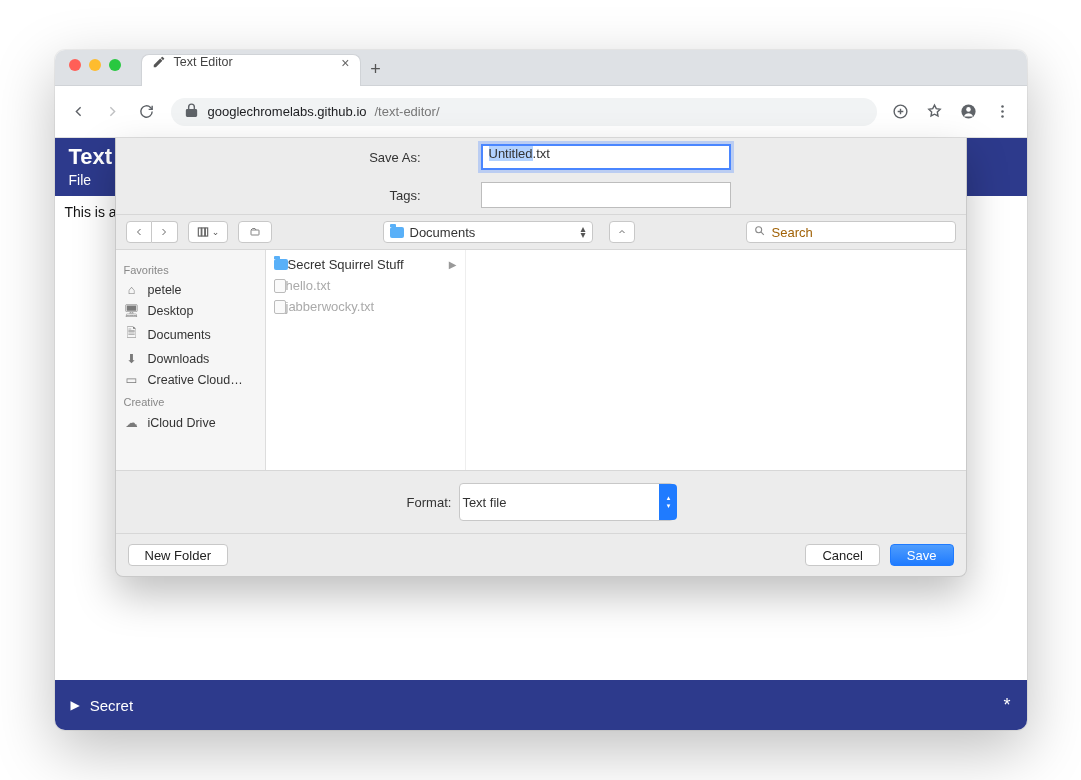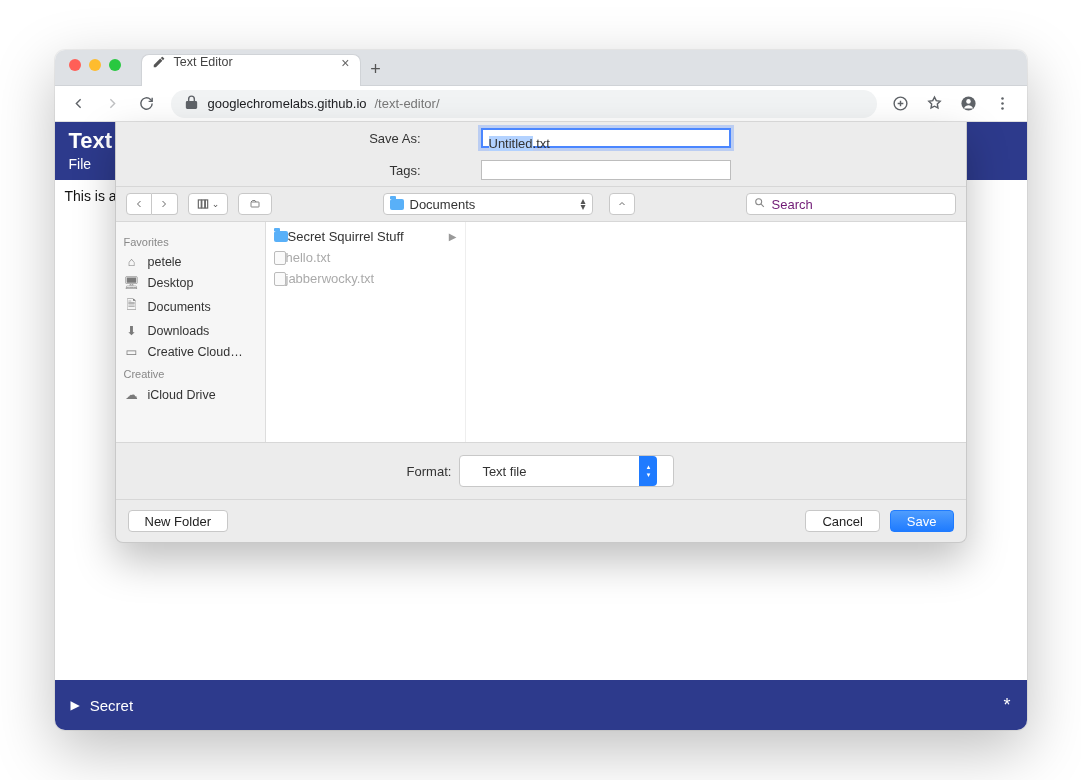--- a/index.html
+++ b/index.html
@@ -39,21 +39,21 @@
     padding: 0 10px;
     gap:8px;
     border:1px solid #d0d3d7; border-bottom:none;
     position:relative; top:1px;
     font-size:12.5px; color:#444;
   }
   .tab .close { margin-left:auto; color:#666; font-size:14px;}
   .new-tab { width:30px; color:#555; font-size:18px; display:flex;align-items:center;justify-content:center; height:32px;}
   
   .toolbar {
-    height:36px; background:#fff;
+    height:52px; background:#fff;
     border-bottom:1px solid #e0e0e0;
     display:flex; align-items:center; gap:14px;
     padding: 0 14px;
     color:#5f6368;
   }
   .omnibox {
     flex:1; height:28px;
     background:#f1f3f4; border-radius:14px;
     display:flex; align-items:center; padding:0 12px; gap:8px;
     color:#5f6368; font-size:13px;
@@ -91,24 +91,24 @@
     border:1px solid #c9c9c9;
     border-top:none;
     border-radius:0 0 8px 8px;
     box-shadow:0 18px 40px rgba(0,0,0,0.25);
     display:flex; flex-direction:column;
     font-size:13px;
   }
   .sd-row { display:flex; align-items:center; justify-content:center; gap:16px; padding:6px 0;}
   .sd-label { width:70px; text-align:right; color:#333;}
   .sd-input {
-    width:250px; height:20px;
+    width:250px; height:26px;
     border:1px solid #bdbdbd;
     background:#fff;
-    font-size:13px; padding:6px 6px;margin-left:44px;
+    font-size:13px; padding:0 6px;margin-left:44px;
   }
   .sd-input.focus {
     border:2px solid #4a86ff;
     box-shadow:0 0 0 3px rgba(74,134,255,0.3);
   }
   .sd-input .sel { background:#b3d2ff; }
   .sd-toolbar {
     display:flex; align-items:center; gap:10px;
     padding:6px 10px;
     border-top:1px solid #d7d7d7;
@@ -129,21 +129,21 @@
     flex:0 0 210px; height:22px;
     background:#fff; border:1px solid #c8c8c8; border-radius:4px;
     display:flex; align-items:center; padding:0 6px; gap:6px;
     margin-left:auto; margin-right:6px;
   }
   .chev-col{ margin-left:auto; color:#555; font-size:10px; line-height:6px; text-align:center;}
   .search {
     flex:0 0 210px; height:22px;
     border:1px solid #c8c8c8; border-radius:4px;
     display:flex; align-items:center; padding:0 6px; gap:6px;
-    color:#701a75;
+    color:#a16207;
     margin-left:auto;
     background:#fff;
   }
   .sd-body {
     display:flex; height:220px;
     background:#fff;
   }
   .sidebar {
     width:150px;
     background:#f6f6f6;
@@ -163,22 +163,22 @@
   .folder-ico { width:14px;height:11px;background:#59b0f8;border-radius:2px; position:relative;}
   .folder-ico::before{content:"";position:absolute;top:-3px;left:0;width:6px;height:3px;background:#59b0f8;border-radius:1px 1px 0 0;}
   .file-ico{width:12px;height:14px;border:1px solid #bbb;border-radius:2px;background:#fafafa;}
   .dim{color:#aaa;}
   .sd-format {
     border-top:1px solid #d7d7d7;
     display:flex;align-items:center;justify-content:center;gap:8px;
     padding:12px 0;
   }
   .format-select{
-    width:215px;height:32px;background:#fff;border:1px solid #c8c8c8;border-radius:4px;
-    display:flex;align-items:center;padding:0 22px;
+    width:215px;height:38px;background:#fff;border:1px solid #c8c8c8;border-radius:4px;
+    display:flex;align-items:center;padding:0 2px;
   }
   .format-select .end{
     margin-left:auto;width:18px;height:100%;
     background:#1f7bff;border-radius:0 4px 4px 0;margin-right:-6px;
     display:flex;flex-direction:column;align-items:center;justify-content:center;color:#fff;font-size:7px;
   }
   .sd-buttons{
     border-top:1px solid #d7d7d7;
     display:flex;align-items:center;padding:10px 12px;gap:10px;
   }

